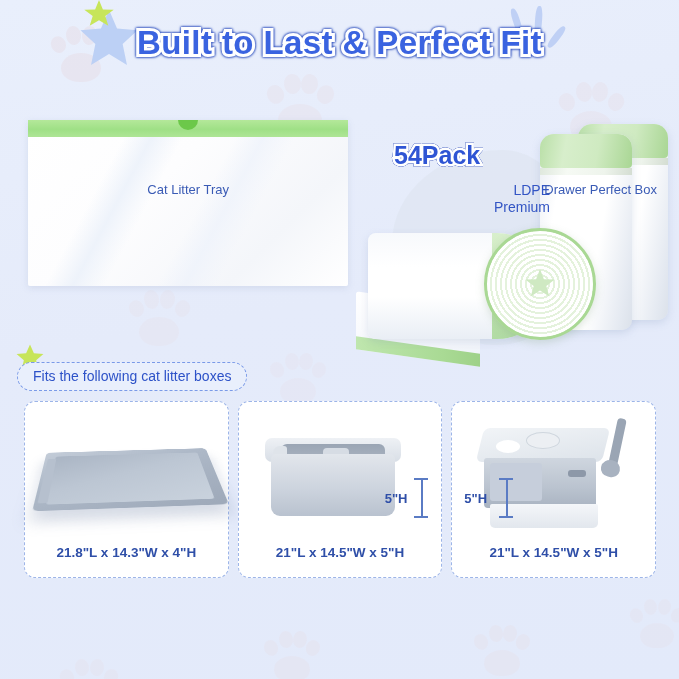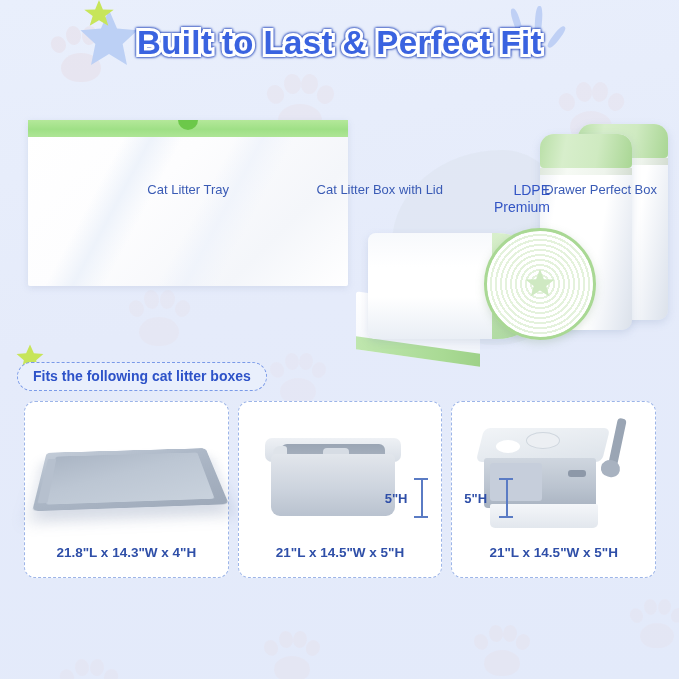--- a/index.html
+++ b/index.html
@@ -208,21 +208,21 @@
     width: 100%; height: 13px;
     background: linear-gradient(90deg, #bfe6ae 0%, #a9da94 70%, #9ed188 100%);
   }
 
   
   .fits-badge {
     position: absolute;
     left: 17px; top: 362px;
     padding: 5px 15px 6px;
     font-size: 14px;
-    font-weight: 700;
+    font-weight: 400;
     color: #2d52c8;
     background: #e9effc;
     border: 1.4px dashed #7a9ae8;
     border-radius: 16px;
   }
   .fits-star {
     position: absolute;
     left: 16px; top: 344px;
     width: 28px; height: 28px;
     background: #c7e55a;
@@ -527,20 +527,21 @@
   <div class="roll-tail">
     <div class="roll-tail-strip"></div>
   </div>
   <div class="roll-h">
     <div class="green-band"></div>
   </div>
   <div class="roll-end">
     <div class="roll-core"></div>
   </div>
 
+  <div class="pack-badge">54Pack</div>
 
   <div class="materials">
     <div>LDPE</div>
     <div>Premium</div>
   </div>
 
   <div class="fits-star"></div>
   <div class="fits-badge">Fits the following cat litter boxes</div>
 
   <div class="cards">
@@ -594,16 +595,15 @@
           <div class="tick" style="left:41px; top:0;"></div>
           <div class="tick" style="left:41px; top:38px;"></div>
           <div class="mlabel" style="left:6px; top:13px;">5"H</div>
         </div>
       </div>
       <div class="card-dims">21"L x 14.5"W x 5"H</div>
     </div>
   </div>
 
   <div class="card-caption" style="left:24px;">Cat Litter Tray</div>
-  <div class="card-caption" style="left:238px;">Cat Litter Box with Lid</div>
   <div class="card-caption" style="left:452px;">Drawer Perfect Box</div>
 
 </div>
 
 </body></html>

